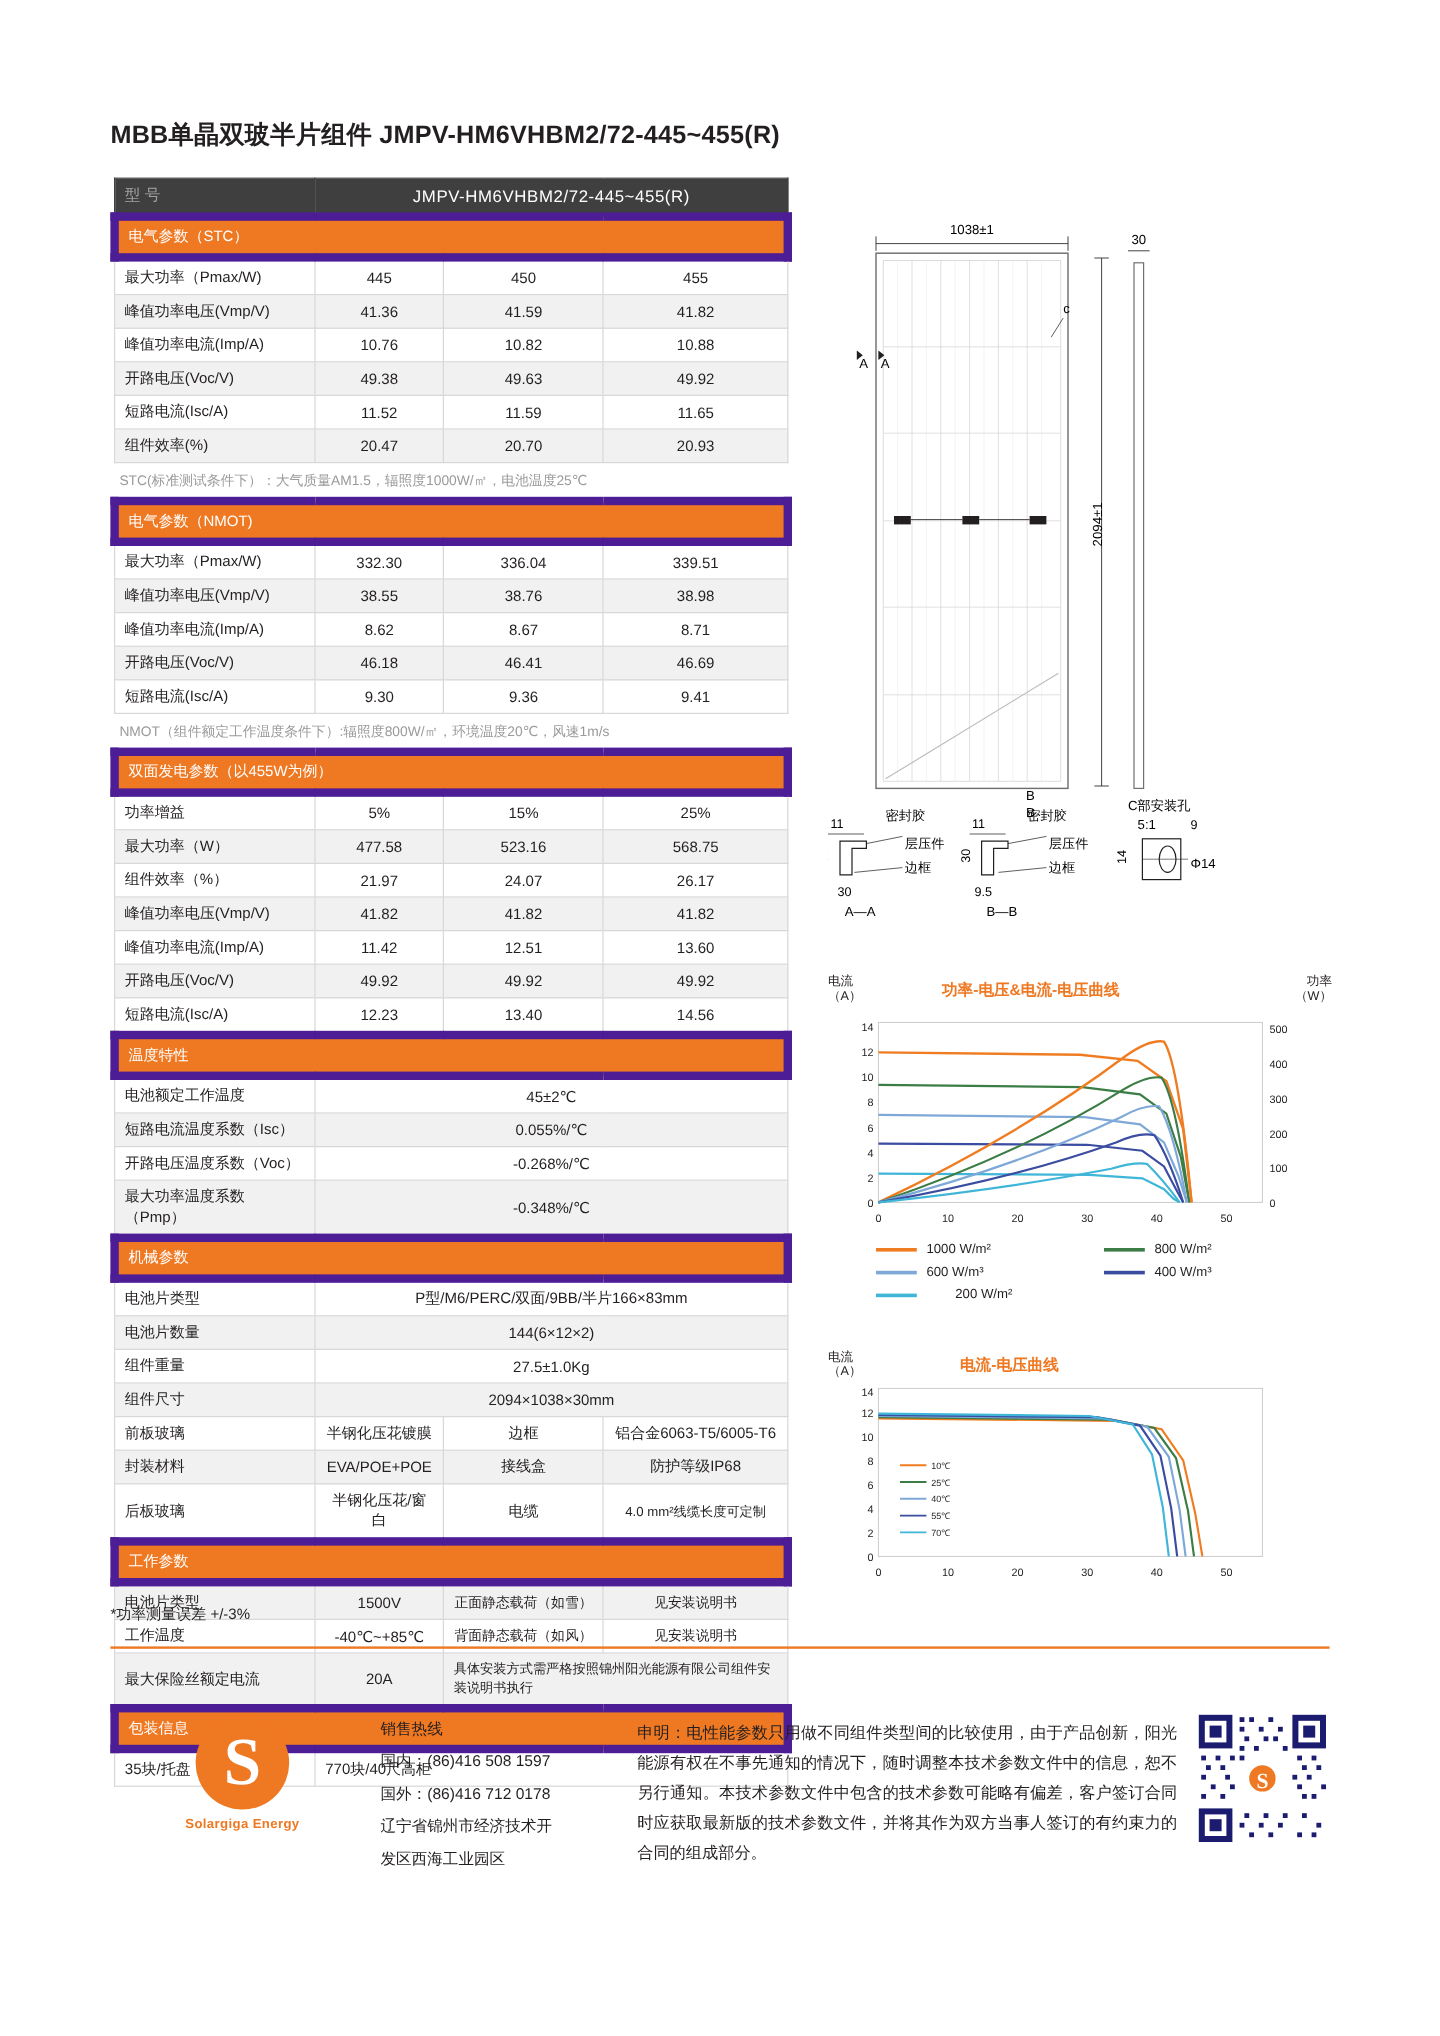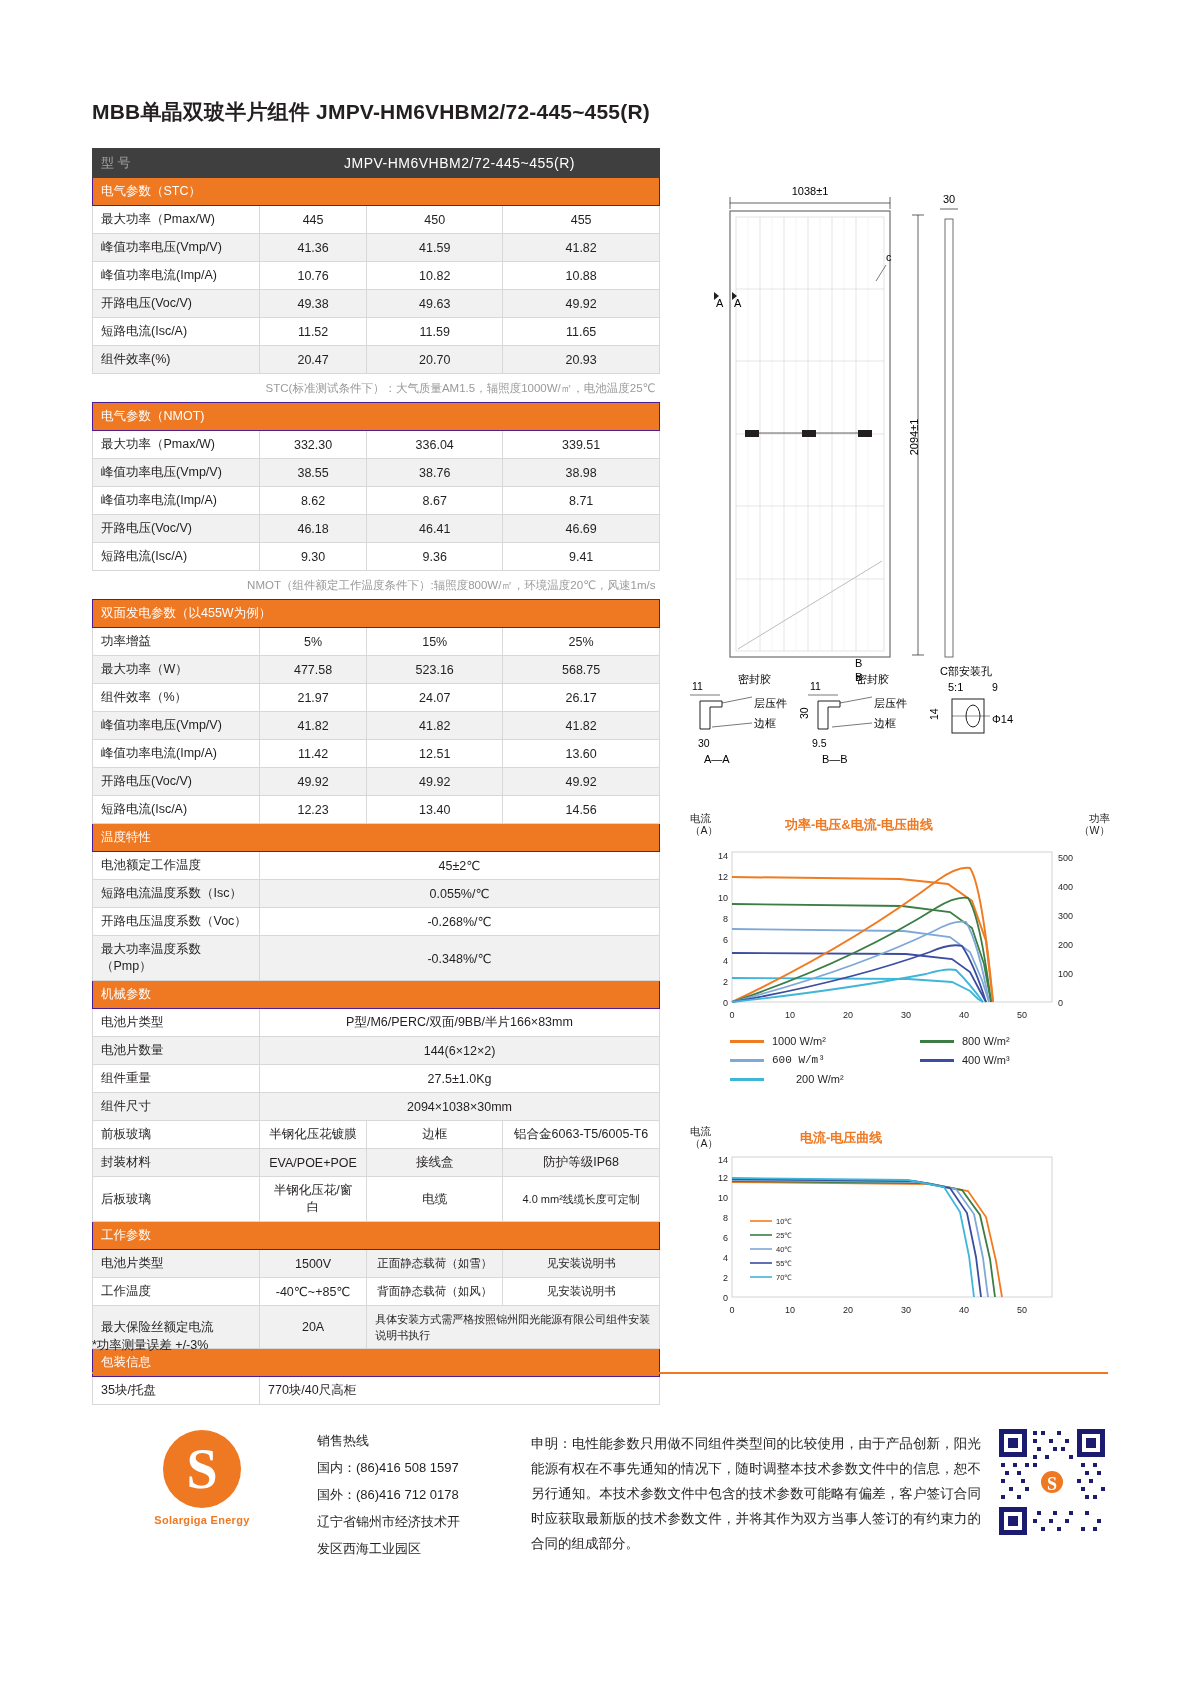--- a/index.html
+++ b/index.html
@@ -24,27 +24,27 @@
     height:16px;
     color:#231f20;
   }
   .tbl tr.head td{
     background:#3f3f3f;color:#a3a3a3;font-size:13px;font-weight:normal;border:1px solid #3f3f3f;
   }
   .tbl tr.head td.model{
     background:#3f3f3f;color:#ffffff;font-size:14px;text-align:center;letter-spacing:.5px;
   }
   .tbl tr.sec td{
-    background:#ef7822;color:#ffffff;font-size:12.5px;border:1px solid #4c1d95;
+    background:#ef7822;color:#ffffff;font-size:12.5px;border:7px solid #4c1d95;
   }
   .tbl td.lbl{width:150px;background:#ffffff;}
   .tbl td.v{text-align:center;}
   .tbl tr.alt td{background:#f1f1f1;}
   .tbl tr.alt td.lbl{background:#f1f1f1;}
-  .note td{border:none !important;background:#ffffff !important;color:#9a9a9a;font-size:11.5px;padding:6px 4px 6px 4px;text-align:right;}
+  .note td{border:none !important;background:#ffffff !important;color:#9a9a9a;font-size:11.5px;padding:6px 4px 6px 4px;}
   svg{display:block;}
   .chart-title{color:#ef7822;font-weight:bold;font-size:13px;}
   
   .sep{position:absolute;left:92px;top:1372px;width:1016px;height:2px;background:#ef7822;}
   .powernote{position:absolute;left:92px;top:1337px;font-size:12.5px;color:#231f20;}
   .footer{position:absolute;left:92px;top:1395px;width:1016px;height:230px;}
   .logo-wrap{position:absolute;left:30px;top:35px;width:160px;text-align:center;}
   .logo-circle{
     width:78px;height:78px;border-radius:50%;background:#ef7822;margin:0 auto;
     color:#fff;font-size:56px;line-height:78px;font-family:"Liberation Serif",serif;font-weight:bold;
@@ -439,21 +439,21 @@
         <div style="width:190px;display:flex;align-items:center;">
           <span style="display:inline-block;width:34px;height:3px;background:#f07c22;margin-right:8px;"></span>
           <span>1000 W/m²</span>
         </div>
         <div style="width:180px;display:flex;align-items:center;">
           <span style="display:inline-block;width:34px;height:3px;background:#3b7d45;margin-right:8px;"></span>
           <span>800 W/m²</span>
         </div>
       </div>
       <div style="display:flex;margin-top:7px;">
-        <div style="width:190px;display:flex;align-items:center;font-family:Liberation Mono, monospace;">
+        <div style="width:190px;display:flex;align-items:center;">
           <span style="display:inline-block;width:34px;height:3px;background:#7ea8d8;margin-right:8px;"></span>
           <span>600 W/m³</span>
         </div>
         <div style="width:180px;display:flex;align-items:center;">
           <span style="display:inline-block;width:34px;height:3px;background:#3b4da0;margin-right:8px;"></span>
           <span>400 W/m³</span>
         </div>
       </div>
       <div style="display:flex;margin-top:7px;">
         <div style="width:190px;display:flex;align-items:center;gap:24px;">

